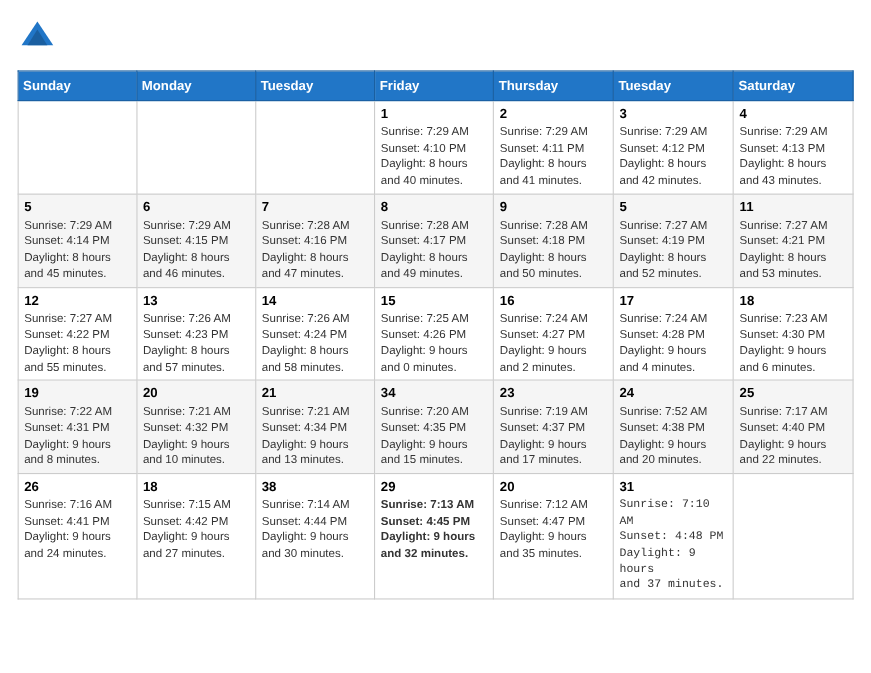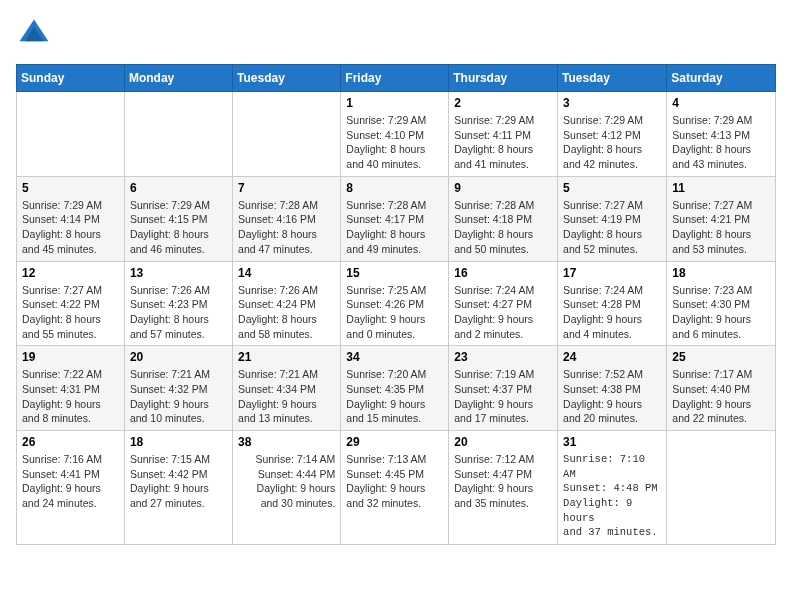--- a/index.html
+++ b/index.html
@@ -312,28 +312,28 @@
         </td>
         <td>
           <span class="day-num">18</span>
           <div class="day-detail" style="white-space: pre-line;">Sunrise: 7:15 AM
 Sunset: 4:42 PM
 Daylight: 9 hours
 and 27 minutes.</div>
         </td>
         <td>
           <span class="day-num">38</span>
-          <div class="day-detail" style="white-space: pre-line; text-align: right;">Sunrise: 7:14 AM
+          <div class="day-detail" style="white-space: pre-line;">Sunrise: 7:14 AM
 Sunset: 4:44 PM
 Daylight: 9 hours
 and 30 minutes.</div>
         </td>
         <td>
           <span class="day-num">29</span>
-          <div class="day-detail" style="white-space: pre-line;">Sunrise: 7:13 AM
+          <div class="day-detail" style="white-space: pre-line; font-weight: bold;">Sunrise: 7:13 AM
 Sunset: 4:45 PM
 Daylight: 9 hours
 and 32 minutes.</div>
         </td>
         <td>
           <span class="day-num">20</span>
           <div class="day-detail" style="white-space: pre-line;">Sunrise: 7:12 AM
 Sunset: 4:47 PM
 Daylight: 9 hours
 and 35 minutes.</div>

